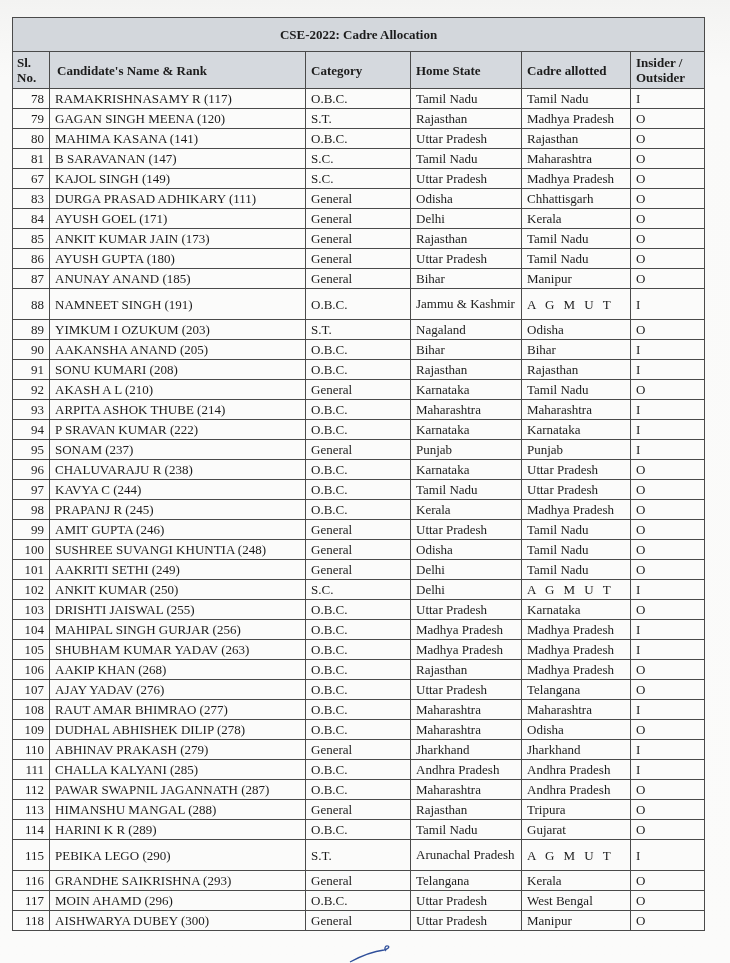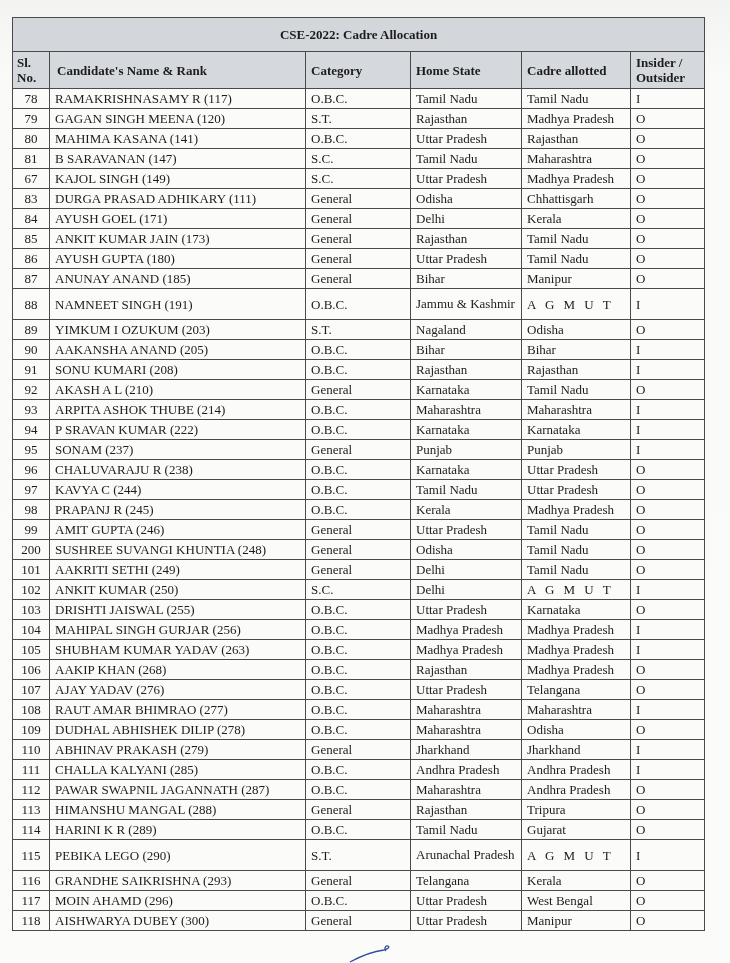--- a/index.html
+++ b/index.html
@@ -41,21 +41,21 @@
     font-weight: bold;
     font-size: 13px;
     text-align: left;
     vertical-align: middle;
   }
   .head-row th.c-sl { padding-left: 4px; line-height: 15px; }
   .head-row th.c-io { line-height: 15px; padding-left: 5px; }
   .head-row th.c-cadre { text-align: left; }
   tbody td { height: 19px; background: #fbfbfa; }
   tbody tr.tall td { height: 30px; }
-  td.c-sl { text-align: center; padding: 0 2px; }
+  td.c-sl { text-align: right; padding: 0 2px; }
   td.c-name { padding-left: 8px; }
   td.c-home.wrap { white-space: normal; line-height: 14px; }
   td.c-cadre.spaced { letter-spacing: 3px; margin-left: 32px; }
   td.c-io { padding-left: 6px; }
   .signature {
     position: absolute; left: 348px; top: 945px; width: 60px; height: 18px;
   }
 </style>
 </head>
 <body>
@@ -260,21 +260,21 @@
         </tr>
         <tr>
           <td class="c-sl">99</td>
           <td class="c-name">AMIT GUPTA (246)</td>
           <td class="c-cat">General</td>
           <td class="c-home">Uttar Pradesh</td>
           <td class="c-cadre">Tamil Nadu</td>
           <td class="c-io">O</td>
         </tr>
         <tr>
-          <td class="c-sl">200</td>
+          <td class="c-sl">100</td>
           <td class="c-name">SUSHREE SUVANGI KHUNTIA (248)</td>
           <td class="c-cat">General</td>
           <td class="c-home">Odisha</td>
           <td class="c-cadre">Tamil Nadu</td>
           <td class="c-io">O</td>
         </tr>
         <tr>
           <td class="c-sl">101</td>
           <td class="c-name">AAKRITI SETHI (249)</td>
           <td class="c-cat">General</td>

